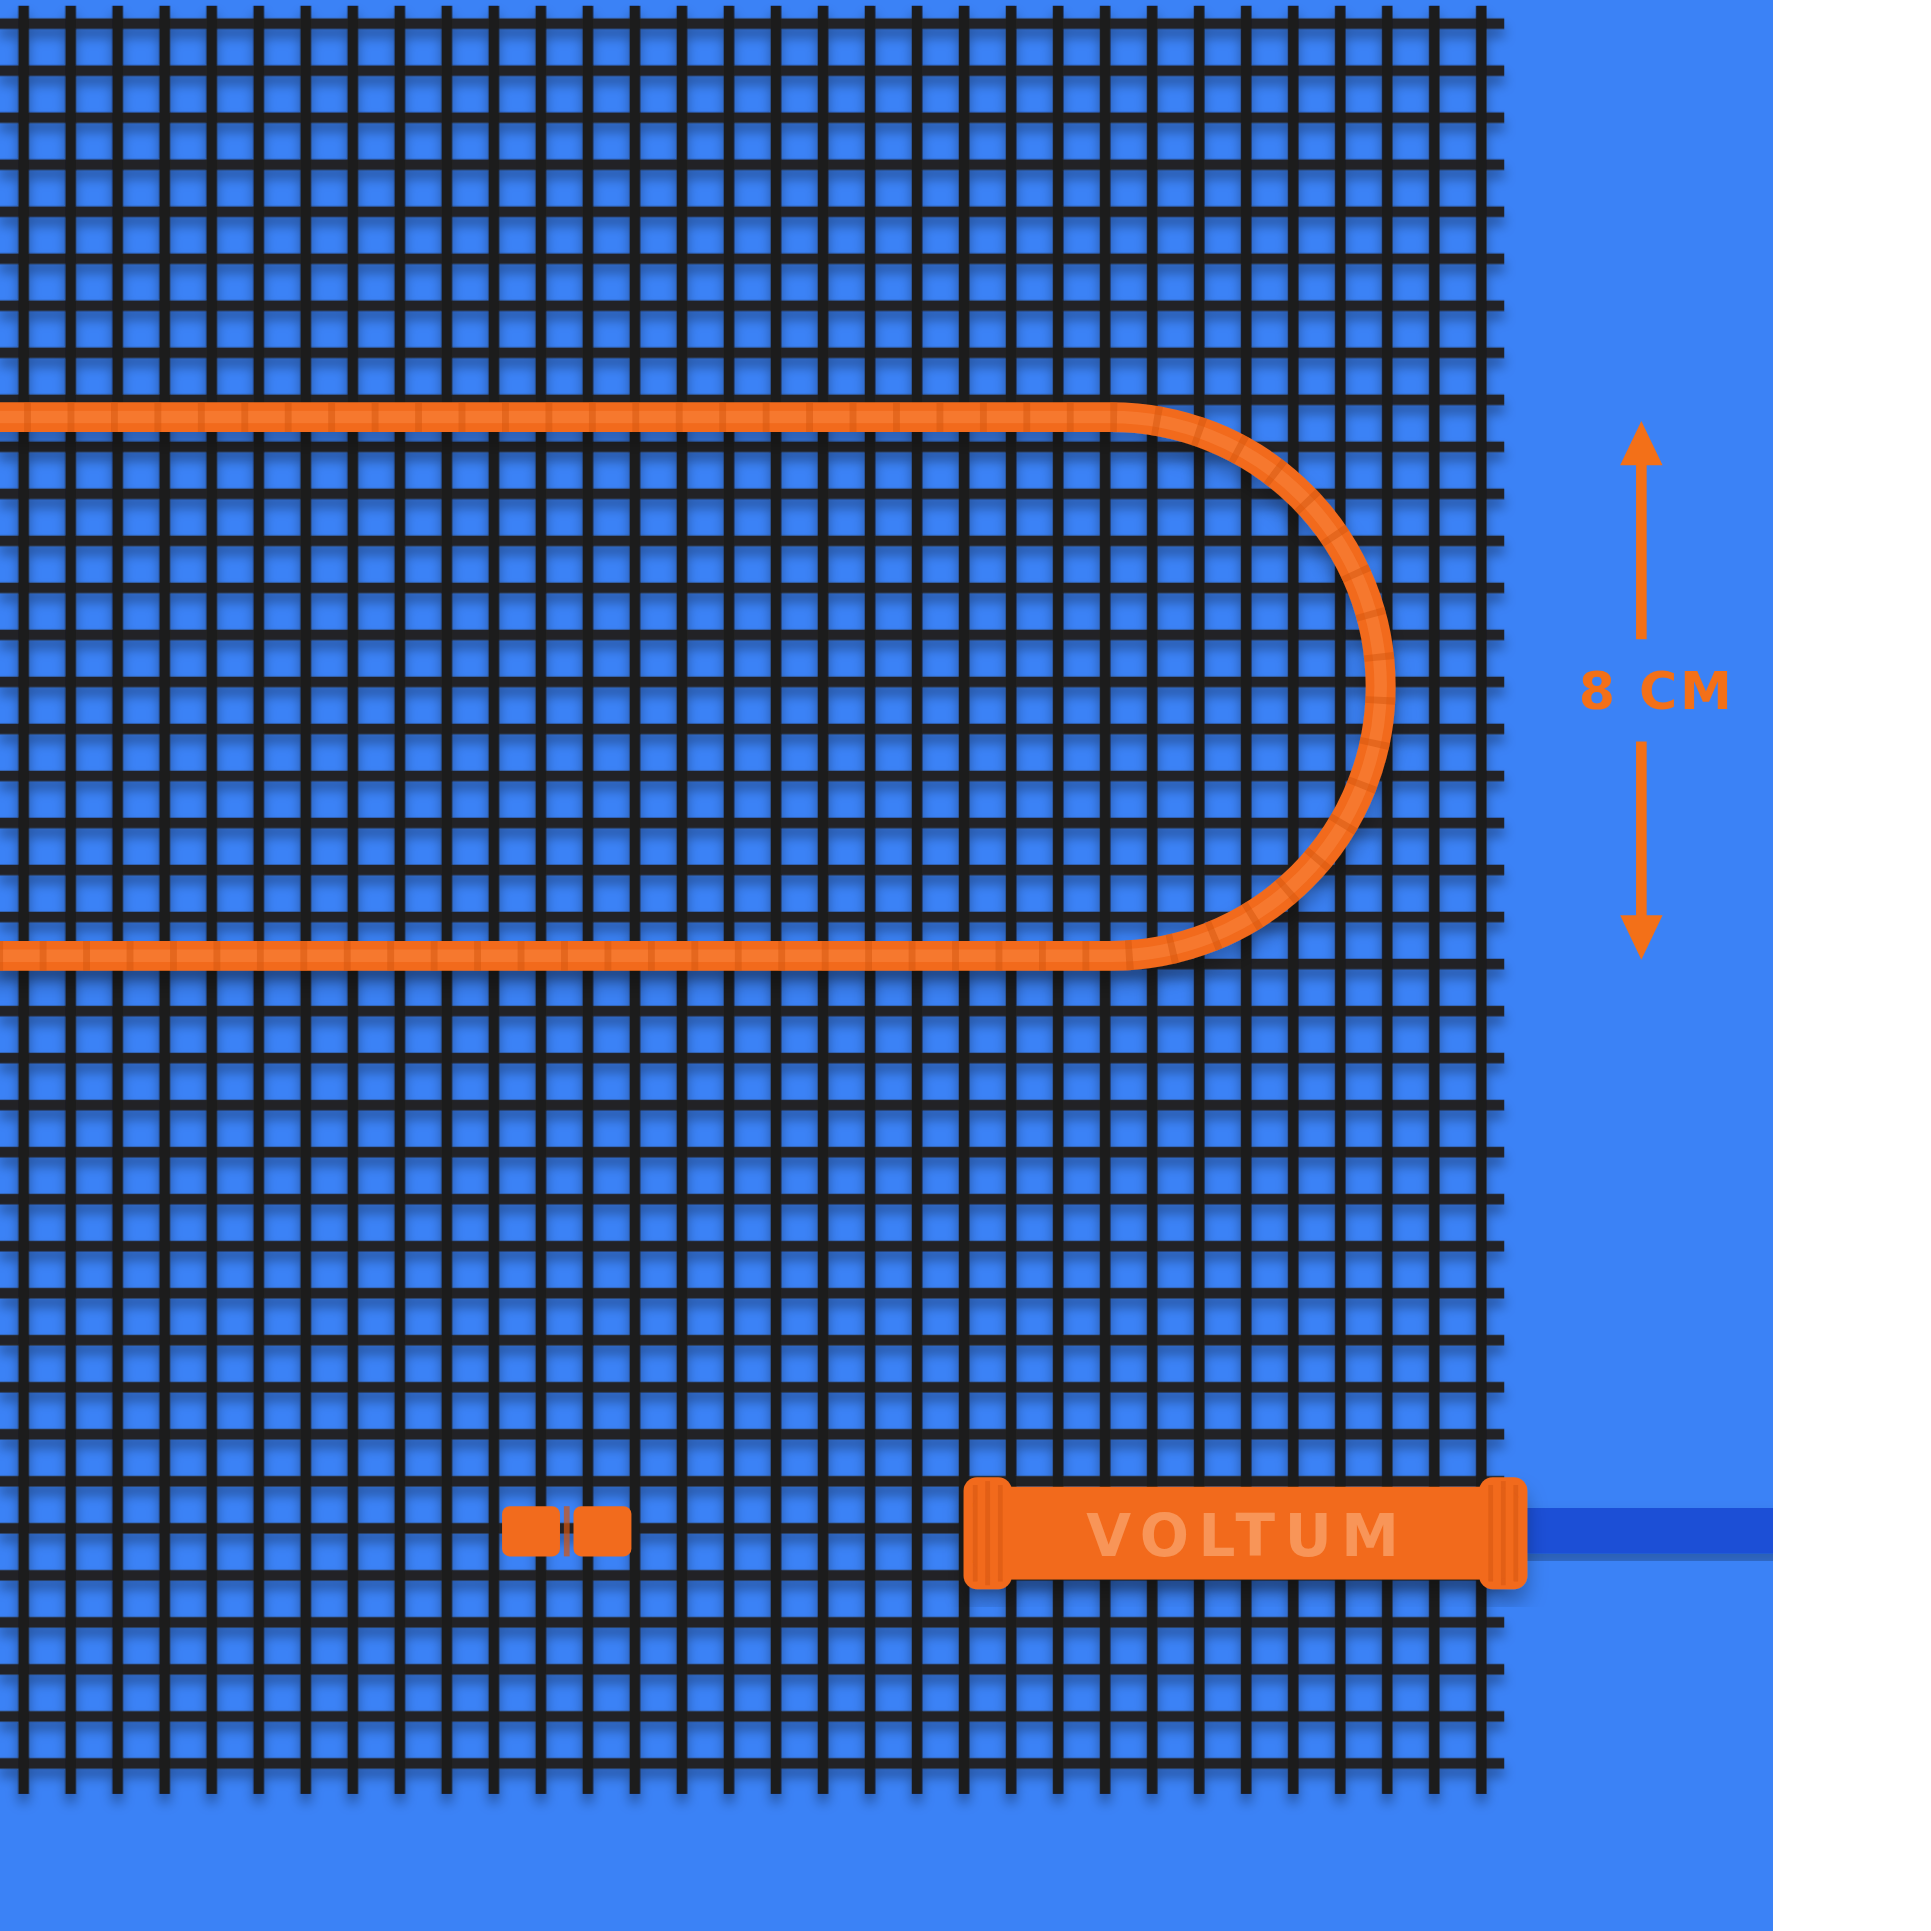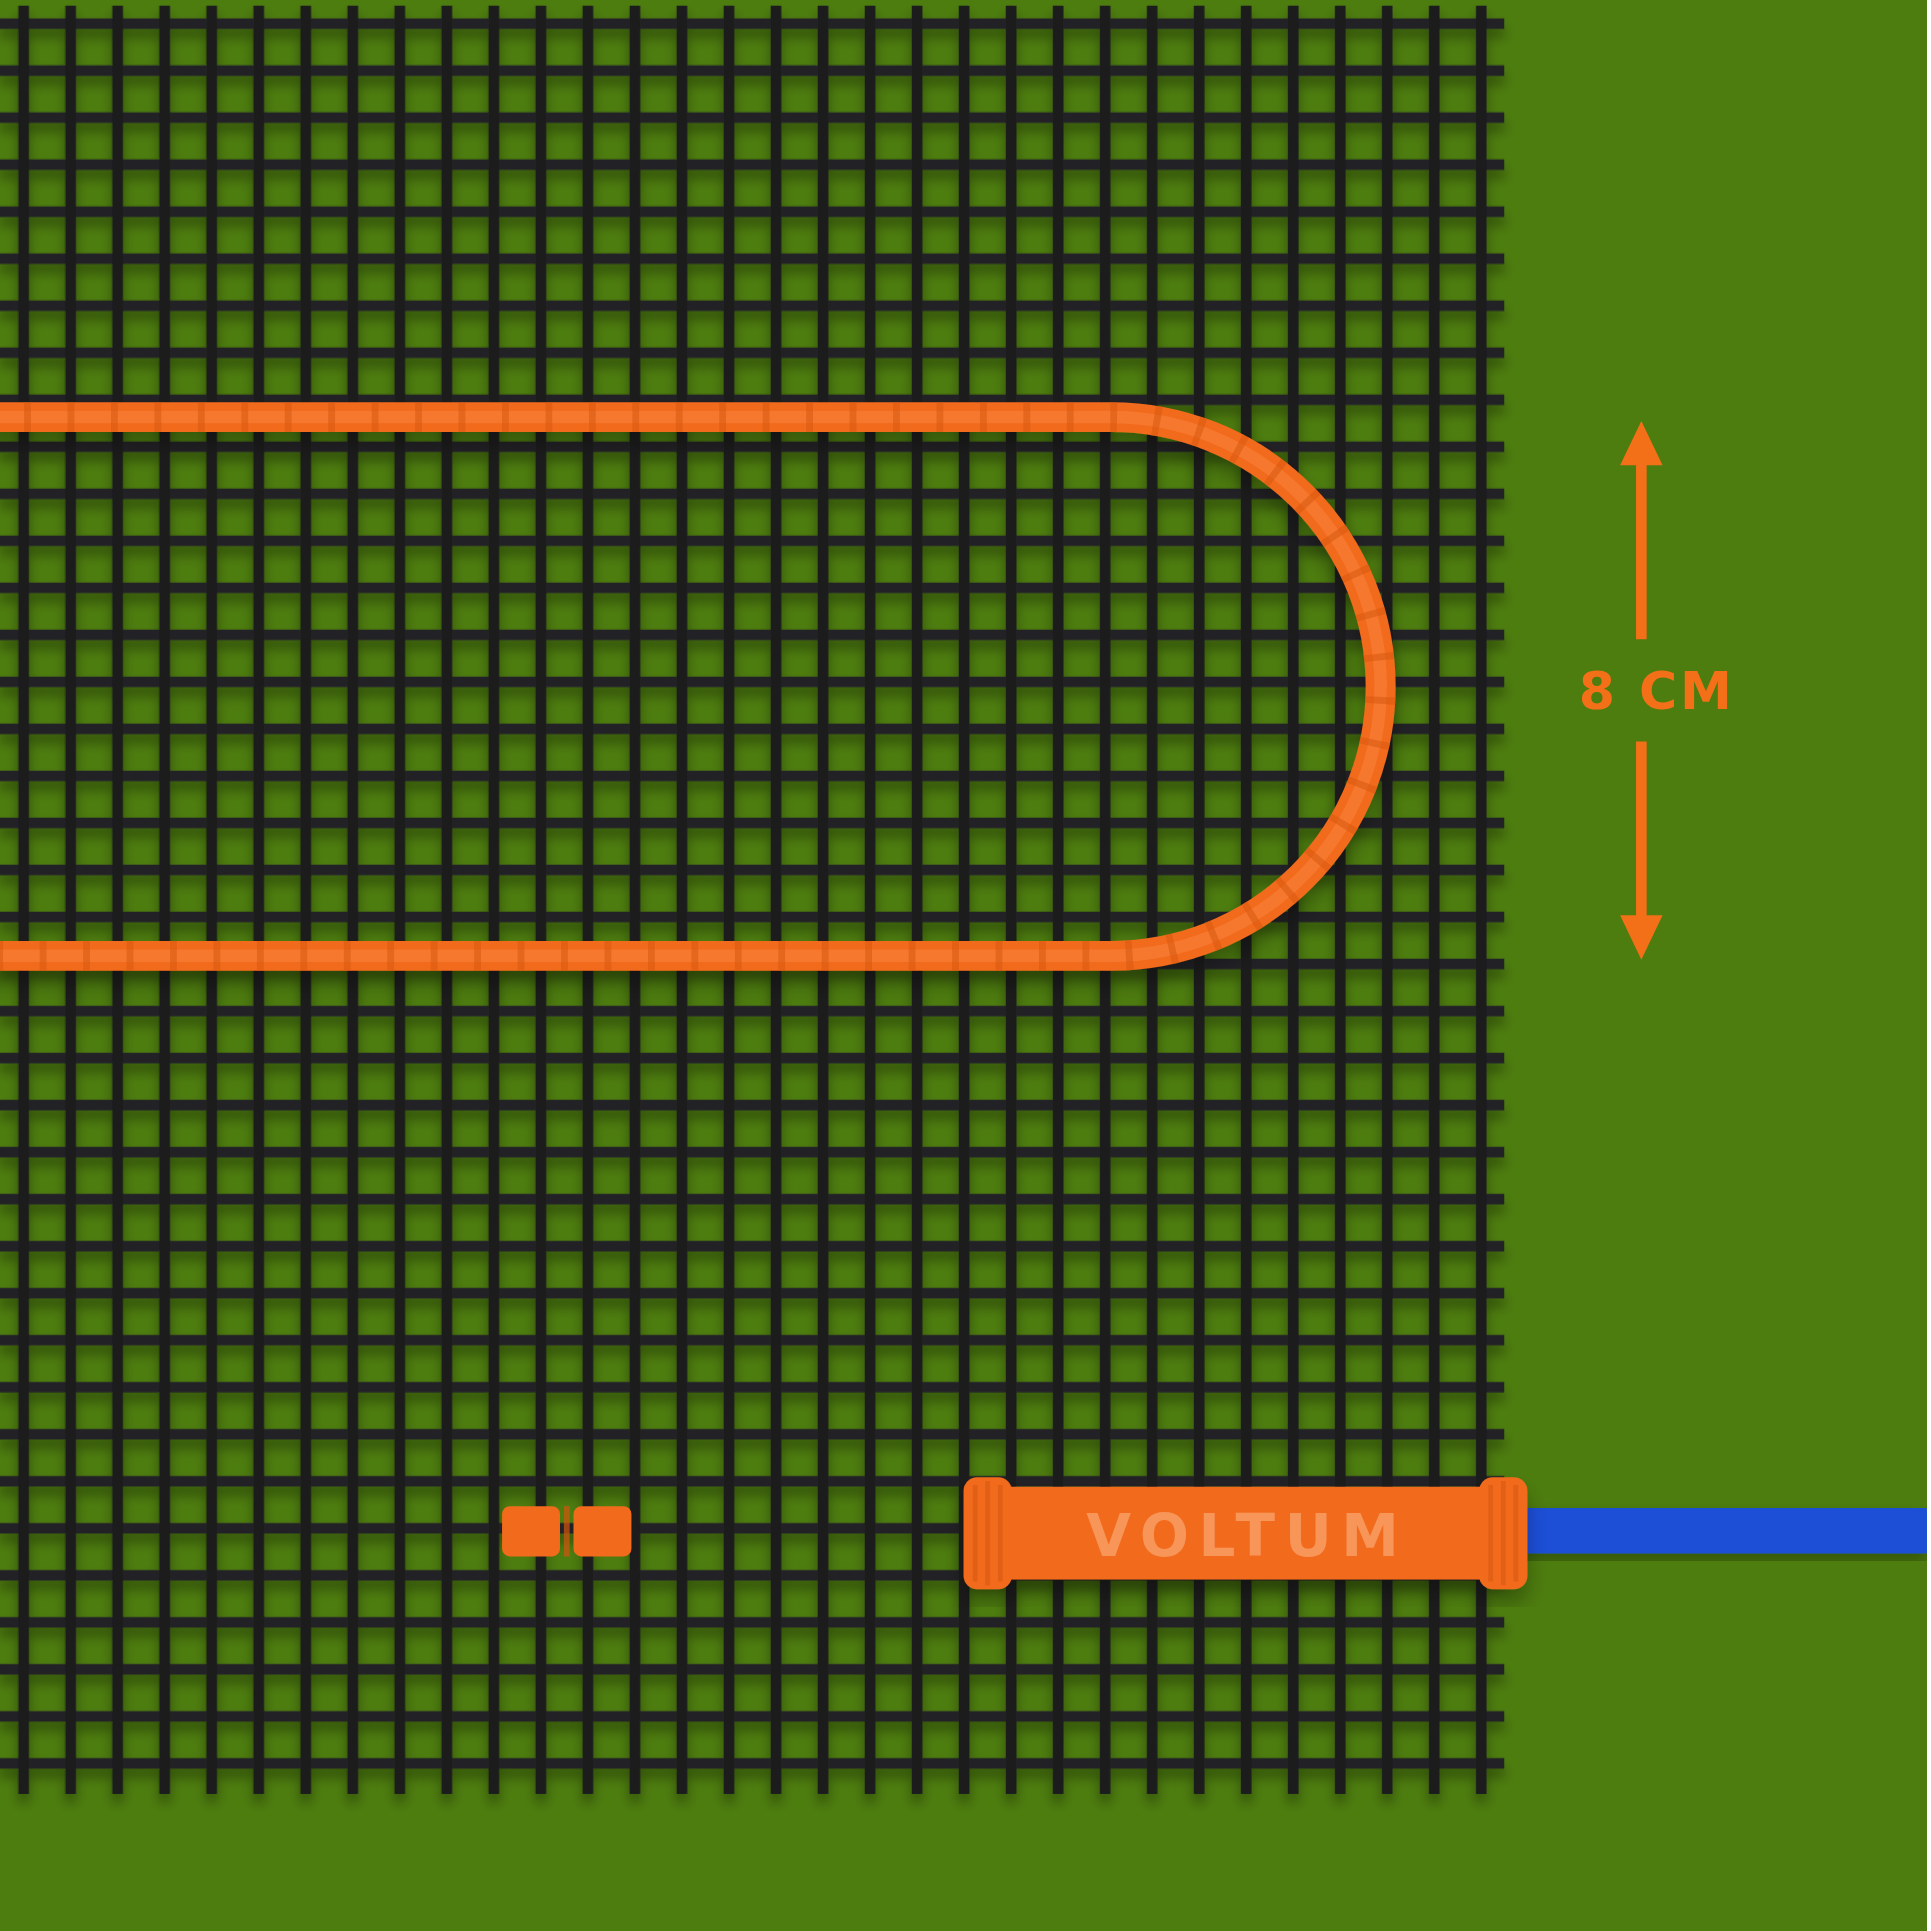--- a/index.html
+++ b/index.html
@@ -2,23 +2,23 @@
 <html><head>
 <meta charset="utf-8">
 <style>
   html, body {
     margin: 0;
     padding: 0;
     background: #FFFFFF;
   }
   .stage {
     position: relative;
-    width: 1927px;
+    width: 1773px;
     height: 1931px;
-    background: #4d7c0f;
+    background: #3b82f6;
     overflow: hidden;
   }
   svg.scene {
     display: block;
     width: 1931px;
     height: 1931px;
   }
   svg text {
     font-family: "DejaVu Sans", "Liberation Sans", sans-serif;
     font-weight: bold;

